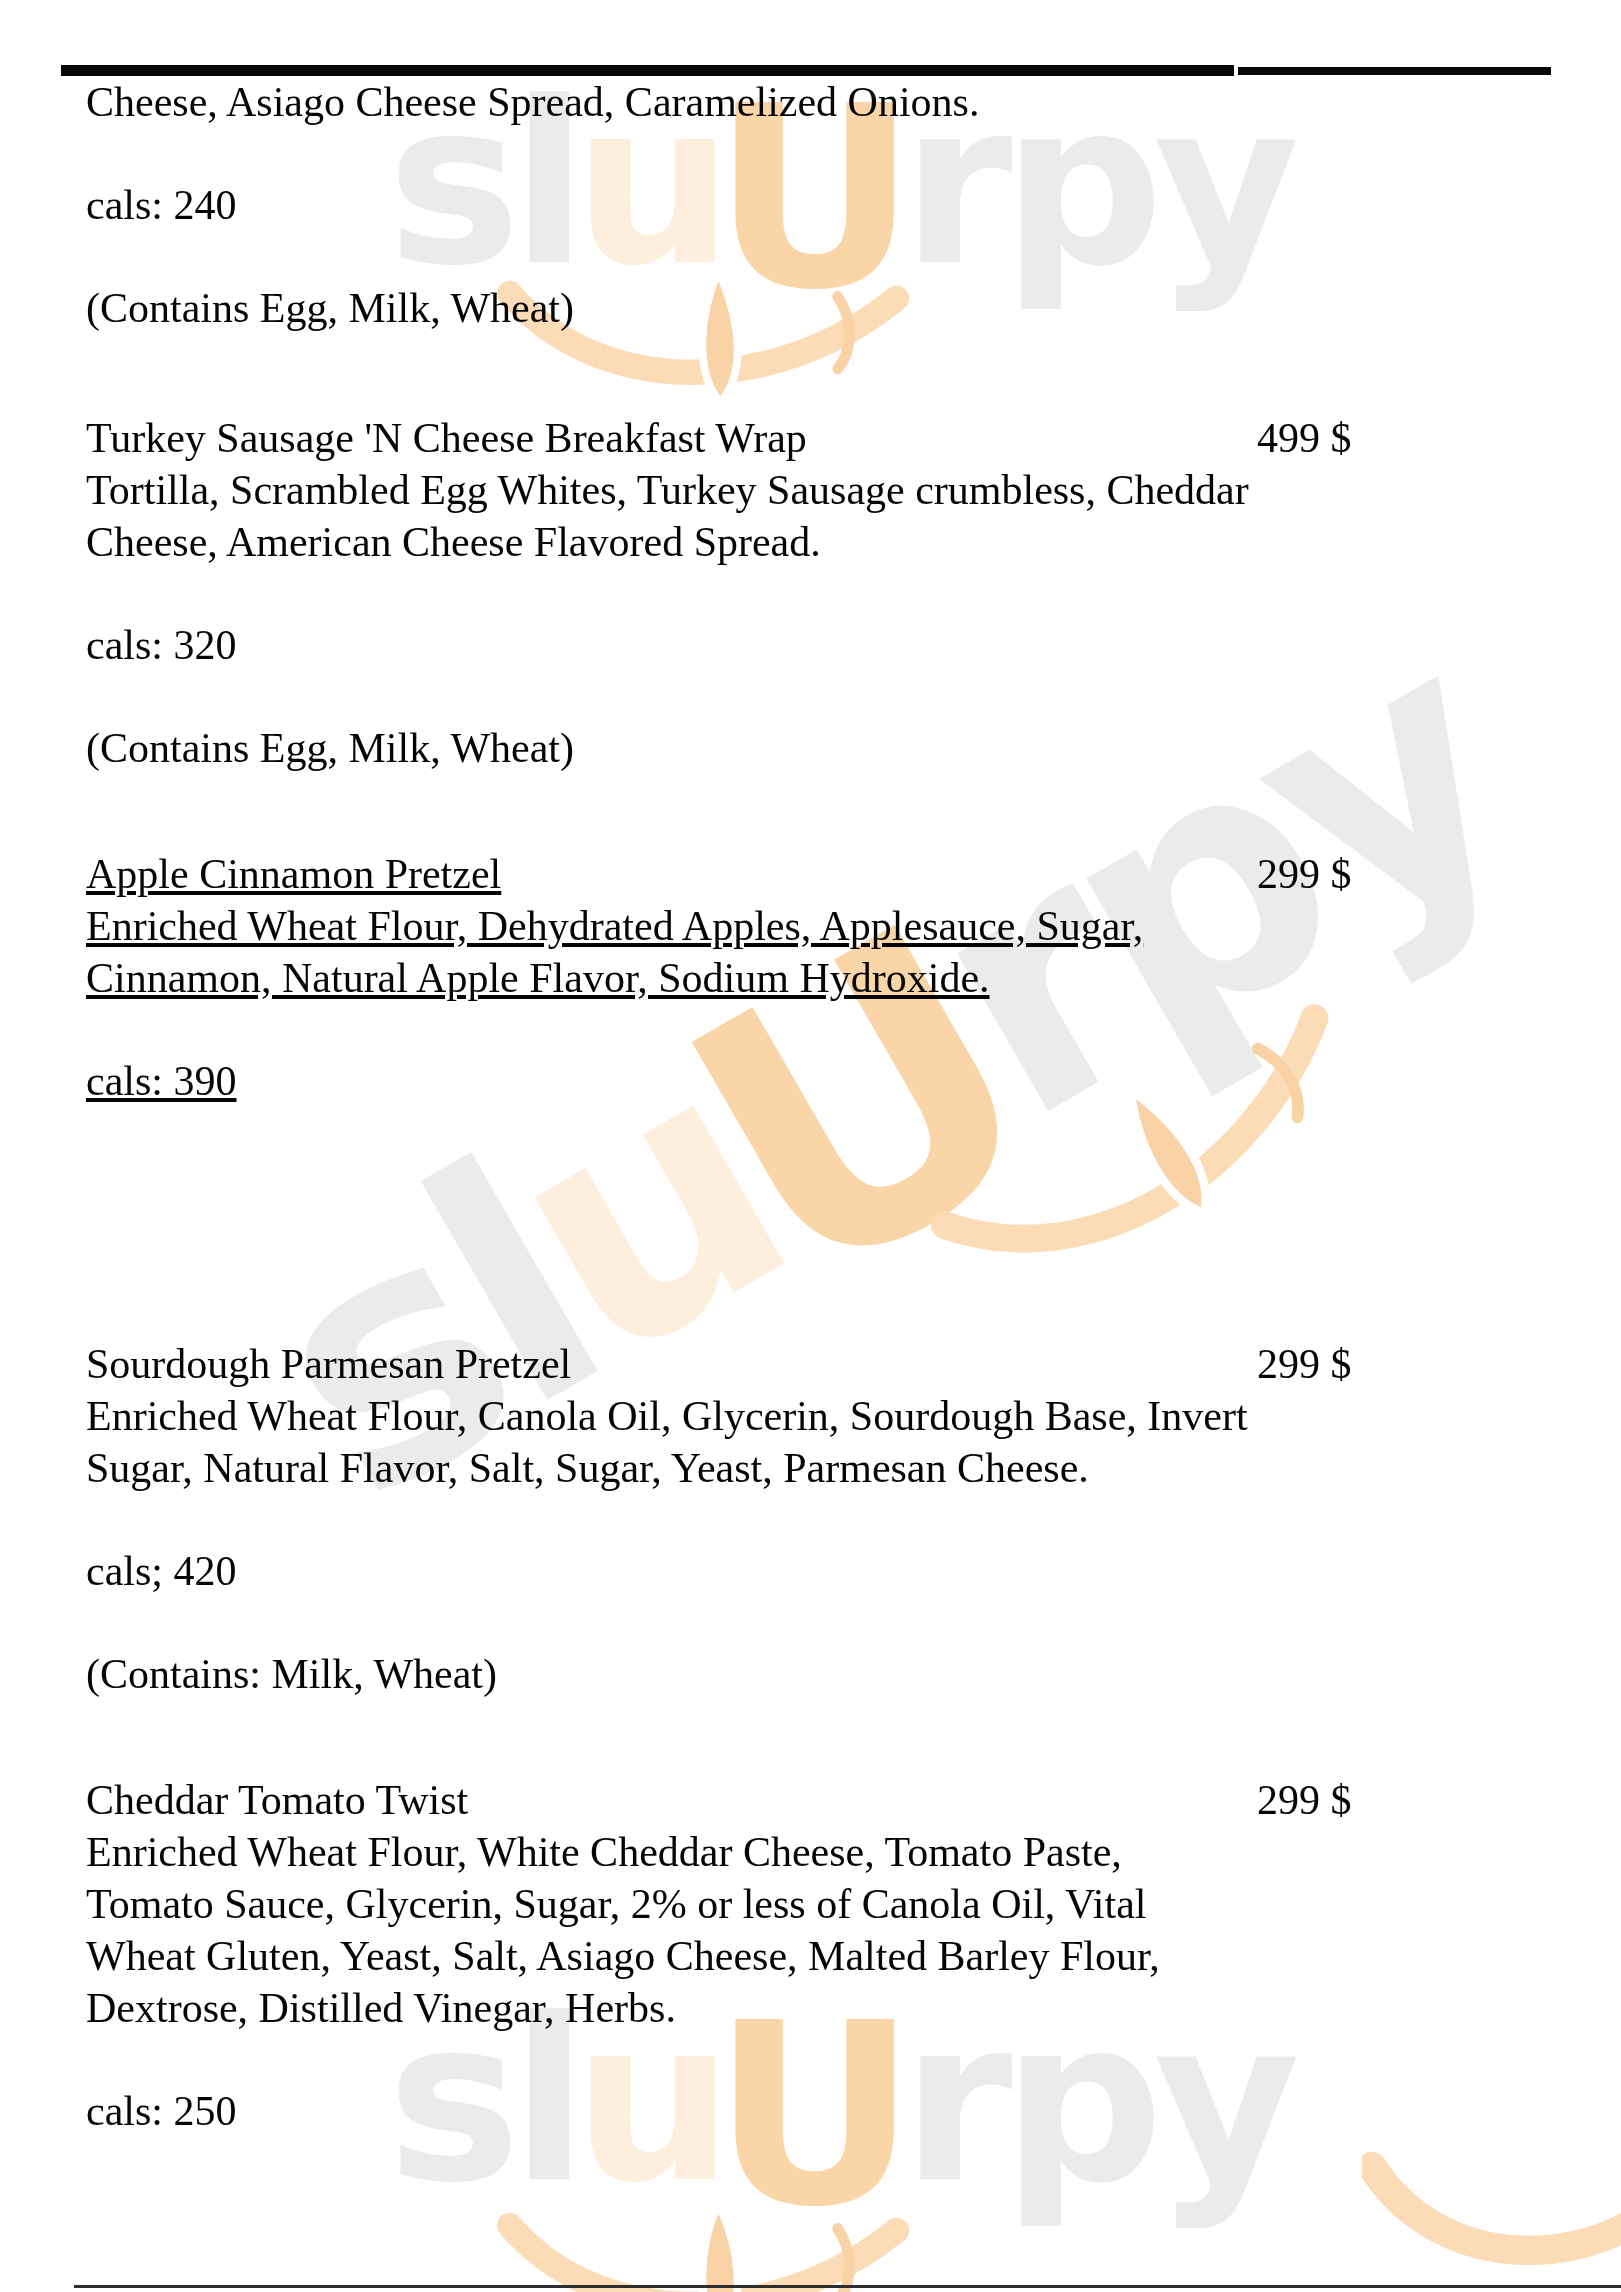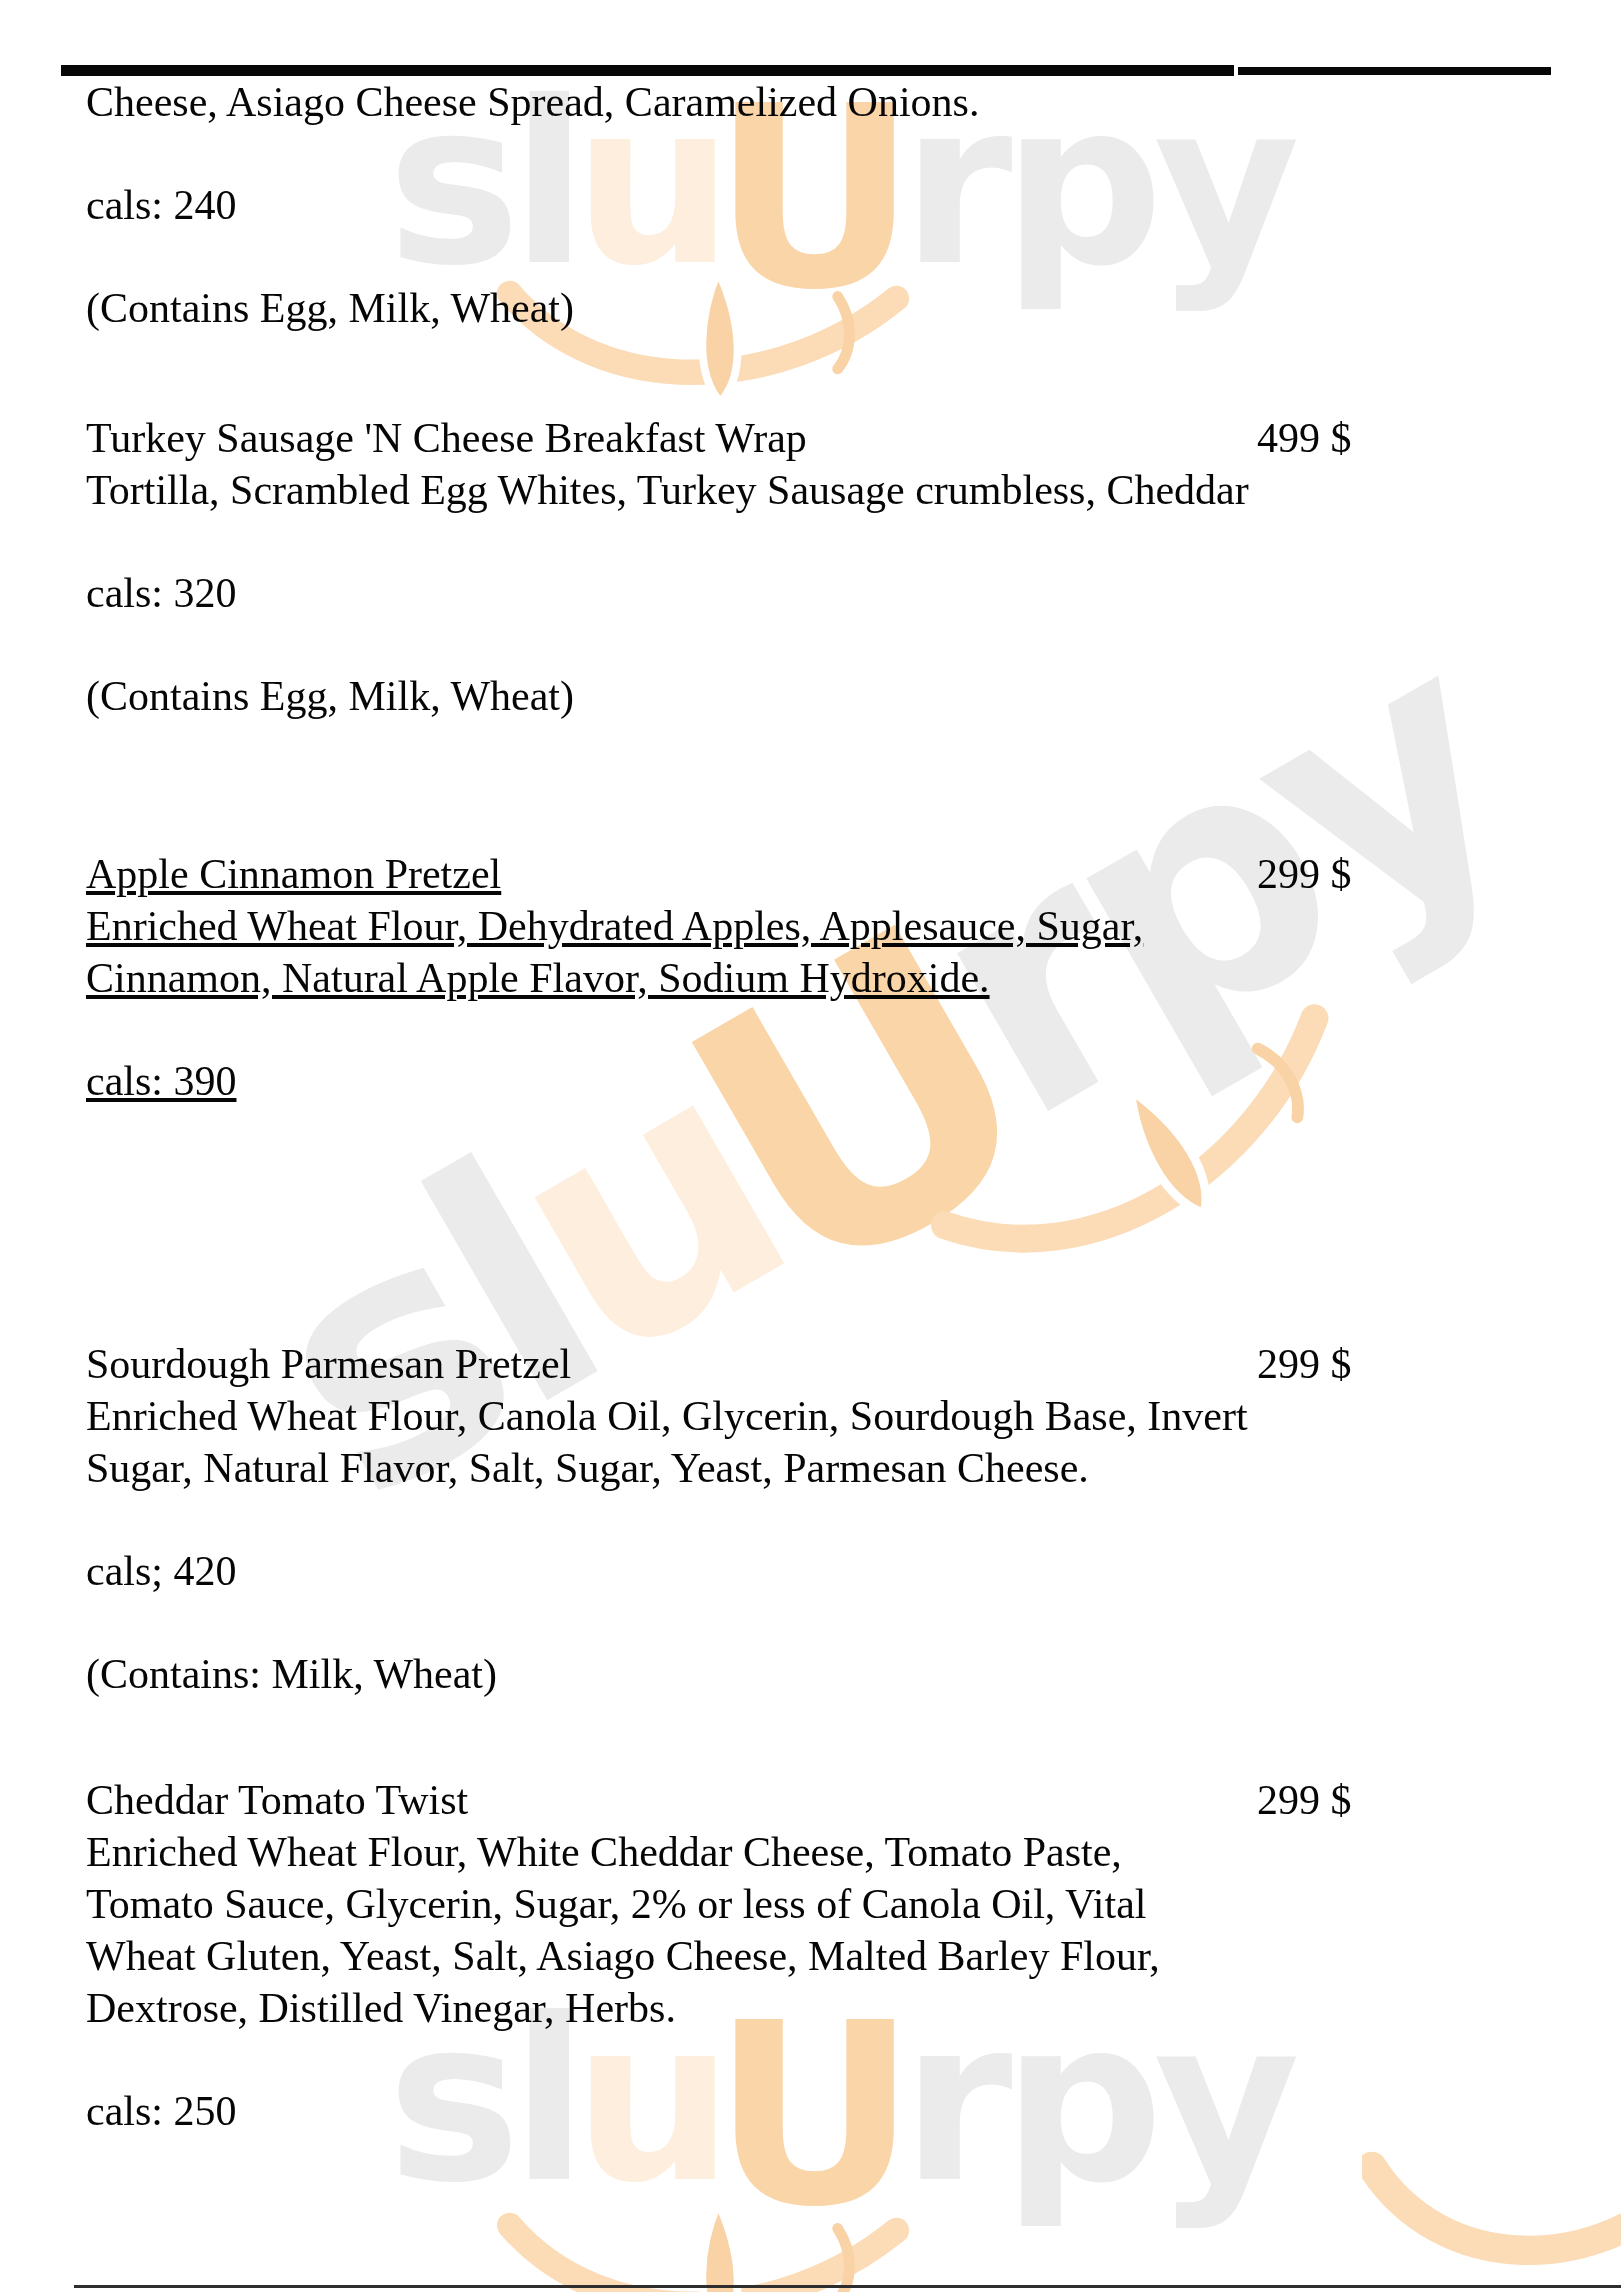--- a/index.html
+++ b/index.html
@@ -106,20 +106,21 @@
       <div class="spaced">cals: 240</div>
       <div class="spaced">(Contains Egg, Milk, Wheat)</div>
     </div>
 
     <div class="block b-item1">
       <div class="title-row">
         <span>Turkey Sausage 'N Cheese Breakfast Wrap</span>
         <span class="iprice">499 $</span>
       </div>
       <div>Tortilla, Scrambled Egg Whites, Turkey Sausage crumbless, Cheddar</div>
+      <div>Cheese, American Cheese Flavored Spread.</div>
       <div class="spaced">cals: 320</div>
       <div class="spaced">(Contains Egg, Milk, Wheat)</div>
     </div>
 
     <div class="block b-item2">
       <div class="title-row">
         <span>Apple Cinnamon Pretzel</span>
         <span class="iprice">299 $</span>
       </div>
       <div>Enriched Wheat Flour, Dehydrated Apples, Applesauce, Sugar,</div>

